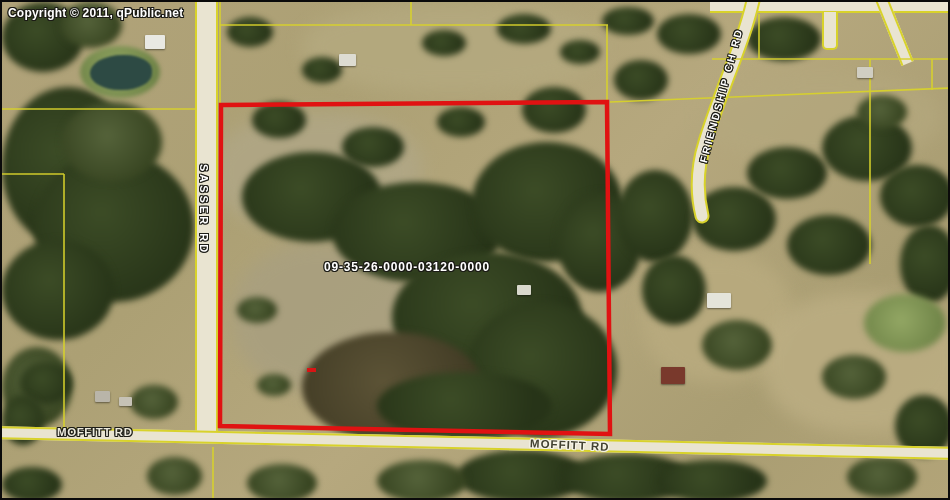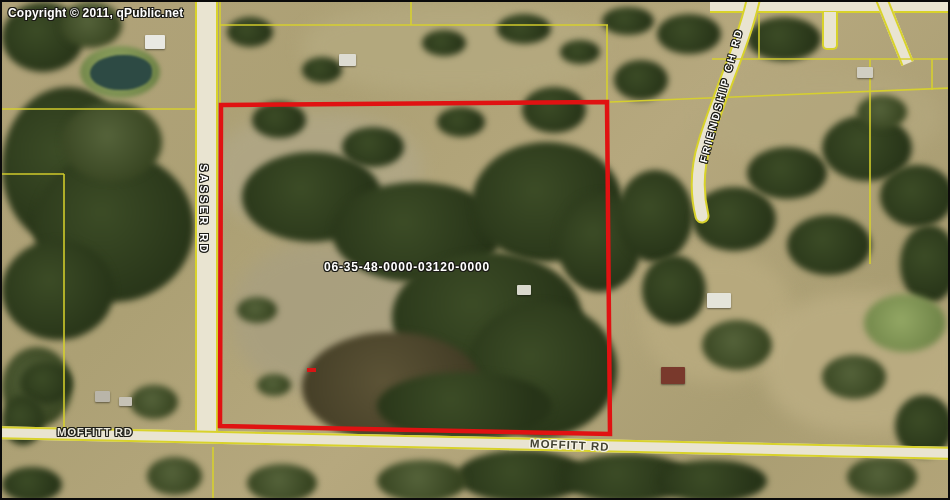--- a/index.html
+++ b/index.html
@@ -145,15 +145,15 @@
   <div class="bldg" style="left:93px;top:389px;width:15px;height:11px;background:#b9b5a9;"></div>
   <div class="bldg" style="left:117px;top:395px;width:13px;height:9px;background:#c6c2b6;"></div>
   <div class="bldg" style="left:515px;top:283px;width:14px;height:10px;background:#d9d9cd;"></div>
   <div class="bldg" style="left:855px;top:65px;width:16px;height:11px;background:#d0cec2;"></div>
 
   <div class="lbl halo-dark copyright">Copyright © 2011, qPublic.net</div>
   <div class="lbl halo-dark sasser">SASSER RD</div>
   <div class="lbl halo-dark friendship">FRIENDSHIP CH RD</div>
   <div class="lbl halo-dark moffitt-left" style="color:#eceadd;">MOFFITT RD</div>
   <div class="lbl halo-light moffitt-right">MOFFITT RD</div>
-  <div class="lbl halo-dark parcel-id">06-35-48-0000-03120-0000</div>
+  <div class="lbl halo-dark parcel-id">09-35-26-0000-03120-0000</div>
 
 </div>
 
 </body></html>

